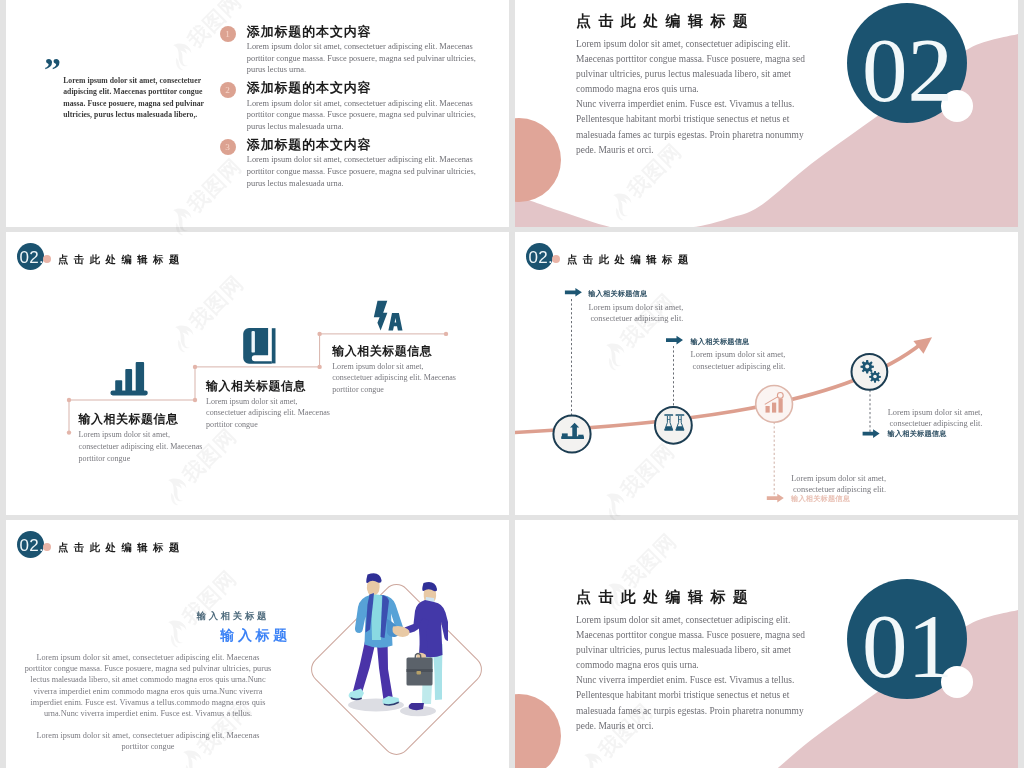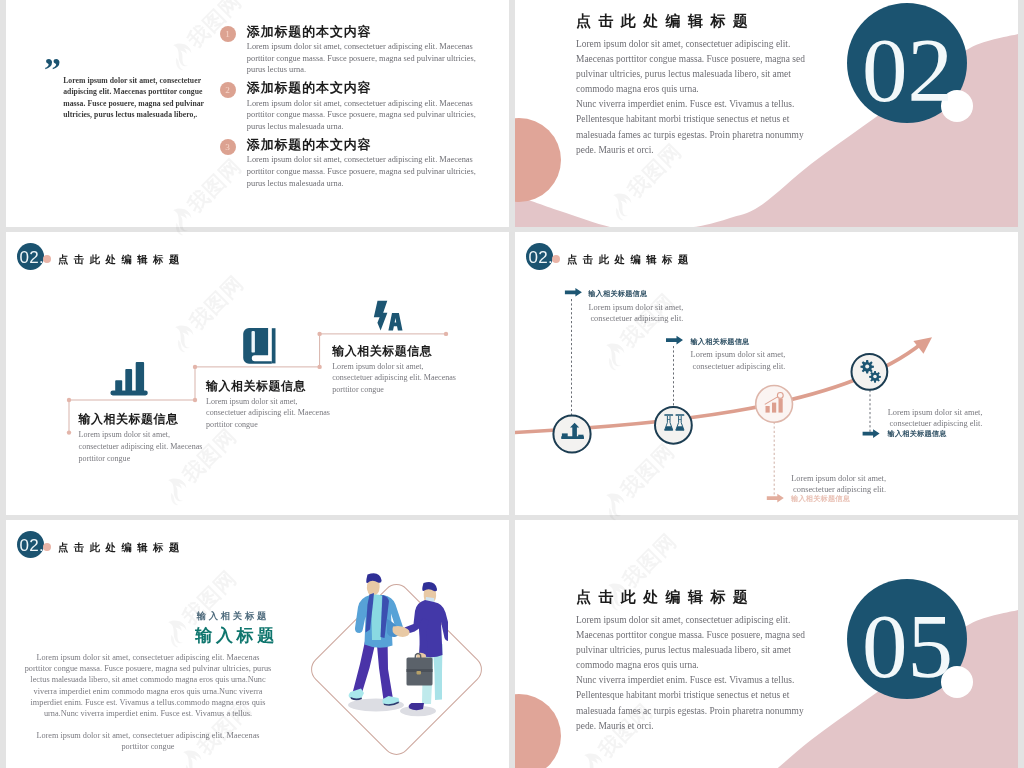--- a/index.html
+++ b/index.html
@@ -58,21 +58,21 @@
   
   .gr-svg{left:0;top:0;width:503px;height:283px;}
   .gr-title{font-size:7.2px;font-weight:700;letter-spacing:0.2px;line-height:10px;
             white-space:nowrap;position:absolute;color:#2d4f63;}
   .gr-title.pink{color:#e9c0b4;}
   .gr-body{font-size:8.35px;line-height:11.6px;color:#78787e;position:absolute;width:95px;text-align:right;}
 
   
   .hs-sub{right:240px;top:90px;font-size:9.3px;font-weight:700;color:#4d6a7c;
           letter-spacing:2.76px;line-height:13px;white-space:nowrap;}
-  .hs-head{right:231px;top:107px;font-size:17px;font-weight:700;color:#0f766e;
+  .hs-head{right:218px;top:107px;font-size:14px;font-weight:700;color:#3b82f6;
            letter-spacing:3.7px;line-height:18px;white-space:nowrap;}
   .hs-body{left:17px;top:132px;width:250px;font-size:8.28px;line-height:11.2px;color:#7a7a80;
            text-align:center;}
   .hs-body2{left:17px;top:209.5px;width:250px;font-size:8.28px;line-height:11.2px;color:#7a7a80;
             text-align:center;}
   .hs-diamond{left:326px;top:85px;width:127px;height:127px;border:1px solid #cda79d;
               border-radius:14px;transform:rotate(45deg);}
   .hs-ill{left:340px;top:52px;width:102px;height:148px;}
 </style>
 </head>
@@ -296,21 +296,21 @@
       </svg>
     </div>
 
     <div class="slide">
       <svg class="abs sec-bg" viewBox="0 0 503 283">
         <path d="M503.0,90.0 C495.0,92.3 472.2,94.8 455.0,104.0 C437.8,113.2 418.0,131.8 400.0,145.0 C382.0,158.2 364.3,170.5 347.0,183.0 C329.7,195.5 313.0,206.8 296.0,220.0 C279.0,233.2 258.5,253.0 245.0,262.0 C231.5,271.0 224.2,270.8 215.0,274.0 C205.8,277.2 197.5,279.3 190.0,281.0 C182.5,282.7 176.7,283.2 170.0,284.0 C163.3,284.8 157.5,285.2 150.0,285.5 C142.5,285.8 134.2,286.4 125.0,286.0 C115.8,285.6 108.3,286.2 95.0,283.0 C81.7,279.8 60.8,272.3 45.0,267.0 C29.2,261.7 7.5,253.7 0.0,251.0 L0,295 L503,295 Z" fill="#e3c5c8"></path>
         <circle cx="4" cy="216" r="42" fill="#e0a598"></circle>
       </svg>
       <div class="abs sec-circle"></div>
       <div class="abs sec-dot"></div>
-      <div class="abs sec-num">05</div>
+      <div class="abs sec-num">01</div>
       <div class="abs sec-title">点击此处编辑标题</div>
       <div class="abs sec-body">
         <div>Lorem ipsum dolor sit amet, consectetuer adipiscing elit. Maecenas porttitor congue massa. Fusce posuere, magna sed pulvinar ultricies, purus lectus malesuada libero, sit amet commodo magna eros quis urna.</div>
         <div>Nunc viverra imperdiet enim. Fusce est. Vivamus a tellus. Pellentesque habitant morbi tristique senectus et netus et malesuada fames ac turpis egestas. Proin pharetra nonummy pede. Mauris et orci.</div>
       </div>
     </div>
 
   </div>
 </div>
 

